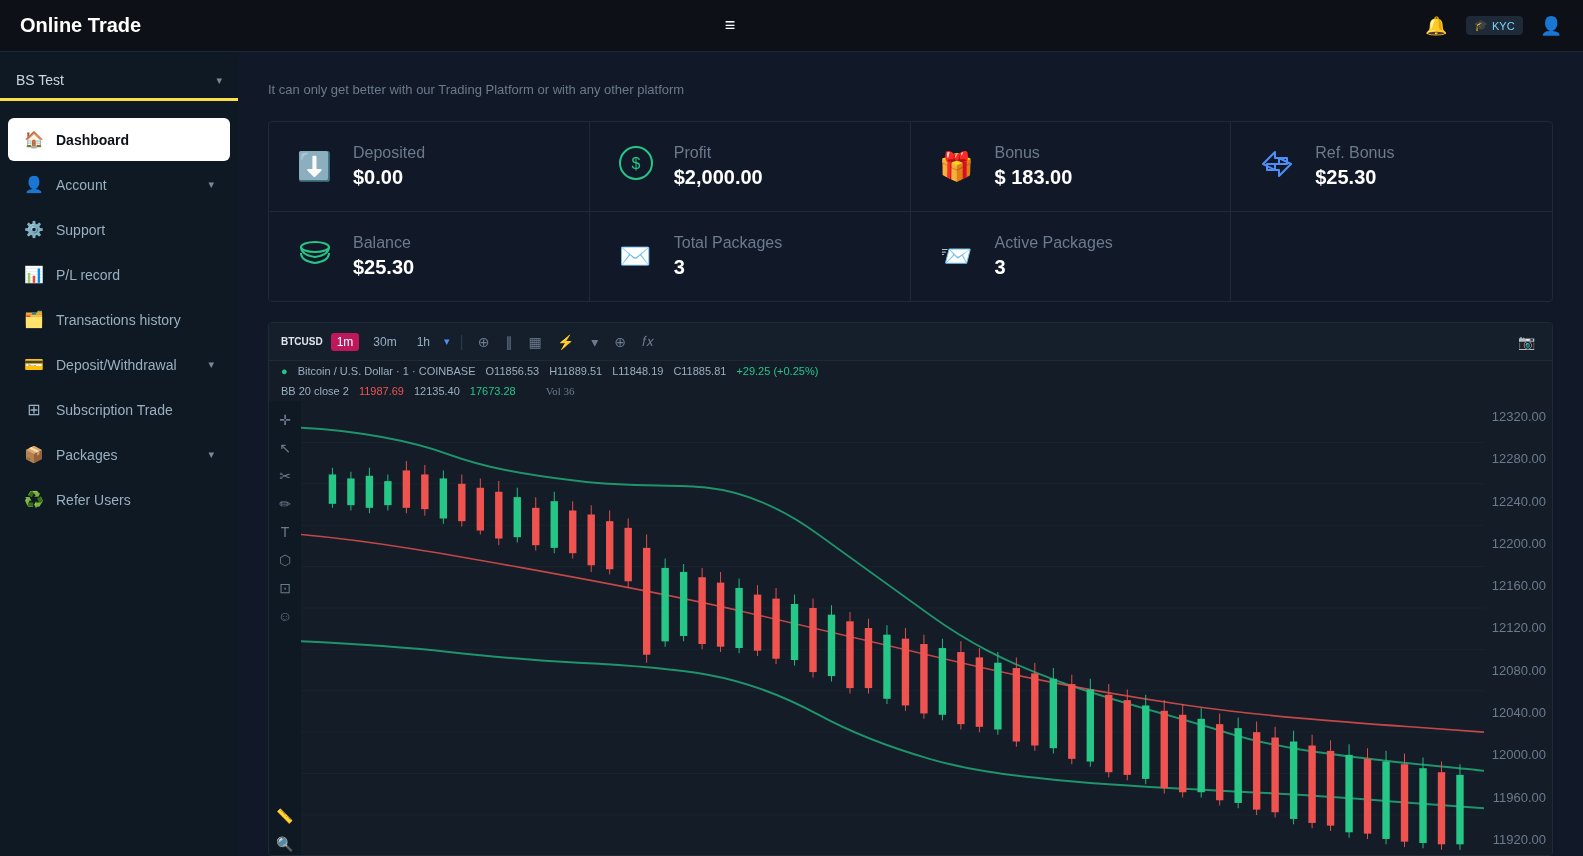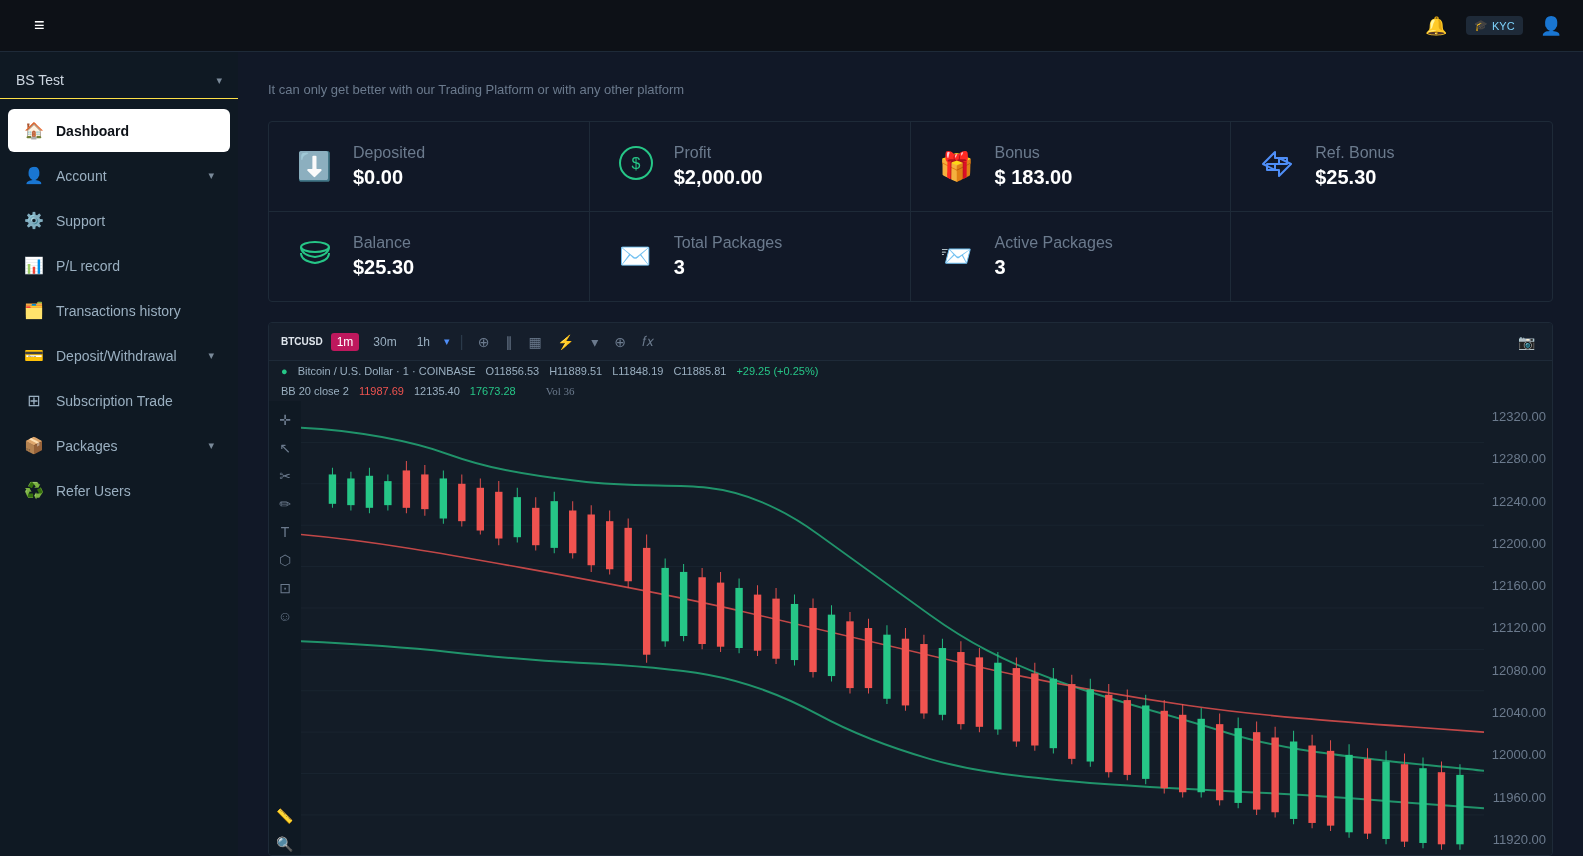--- a/index.html
+++ b/index.html
@@ -75,22 +75,22 @@
       padding-top: 10px;
     }
     .sidebar-account-selector {
       display: flex;
       align-items: center;
       justify-content: space-between;
       padding: 10px 16px;
       color: #cdd6e0;
       font-size: 14px;
       cursor: pointer;
-      border-bottom: 1px solid #fde047;
-      margin-bottom: 9px;
+      border-bottom: 3px solid #fde047;
+      margin-bottom: 16px;
     }
     .sidebar-account-selector .arrow { color: #7a8a99; font-size: 11px; }
     .sidebar-nav-item {
       display: flex;
       align-items: center;
       padding: 12px 16px;
       font-size: 14px;
       color: #9aafc0;
       cursor: pointer;
       border-radius: 6px;
@@ -259,20 +259,21 @@
       padding: 8px 6px;
       font-size: 13px;
       color: #6b7a8d;
       text-align: right;
     }
   </style>
 </head>
 <body>
 
 <nav class="topnav">
+  <span class="topnav-logo">Online Trade</span>
   <span class="topnav-hamburger">≡</span>
   <div style="flex:1"></div>
   <div class="topnav-right">
     <span class="topnav-icon">🔔</span>
     <div class="kyc-badge">
       <span>🎓</span>
       <span>KYC</span>
     </div>
     <span class="topnav-icon">👤</span>
   </div>

